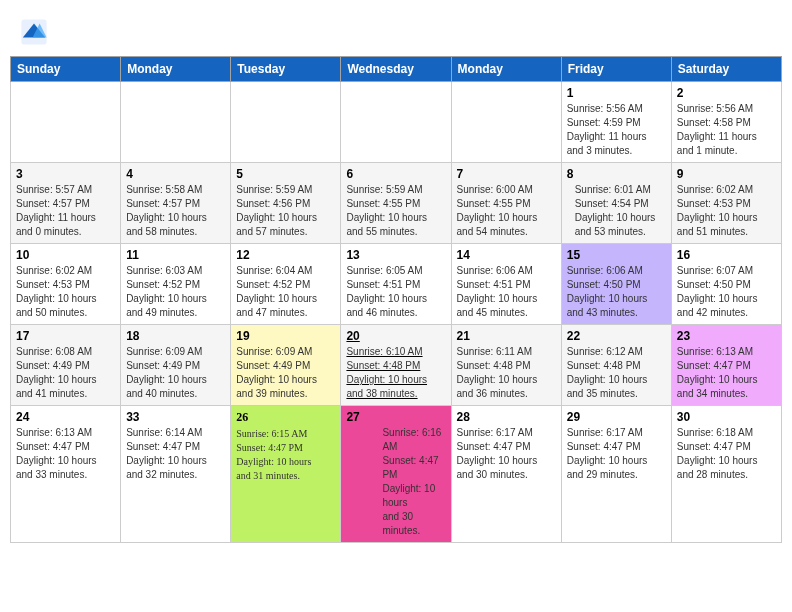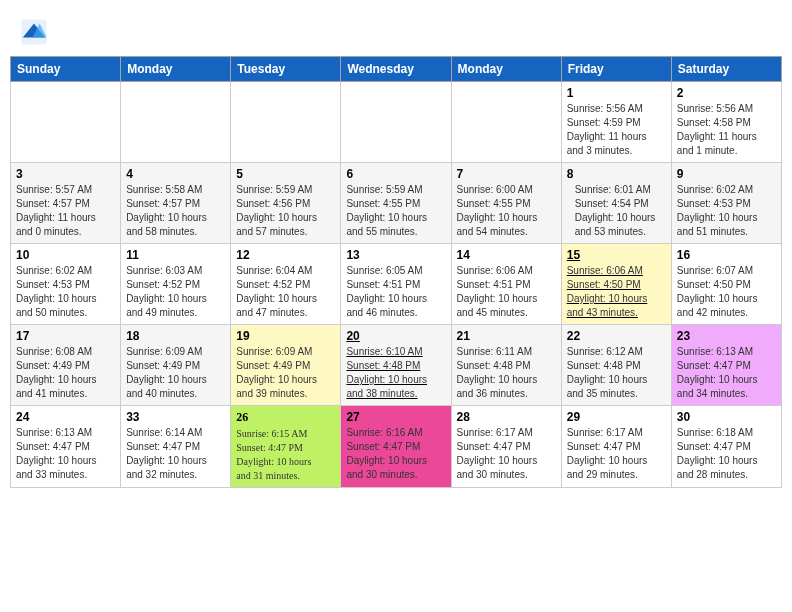--- a/index.html
+++ b/index.html
@@ -223,21 +223,21 @@
 Daylight: 10 hours
 and 46 minutes.</div>
         </td>
         <td style="background: rgb(255, 255, 255);">
           <span class="day-num">14</span>
           <div class="day-info" style="white-space: pre-line;">Sunrise: 6:06 AM
 Sunset: 4:51 PM
 Daylight: 10 hours
 and 45 minutes.</div>
         </td>
-        <td style="background: #fef9c3; text-decoration: underline;">
+        <td style="background: #c4b5fd;">
           <span class="day-num">15</span>
           <div class="day-info" style="white-space: pre-line;">Sunrise: 6:06 AM
 Sunset: 4:50 PM
 Daylight: 10 hours
 and 43 minutes.</div>
         </td>
         <td style="background: rgb(255, 255, 255);">
           <span class="day-num">16</span>
           <div class="day-info" style="white-space: pre-line;">Sunrise: 6:07 AM
 Sunset: 4:50 PM
@@ -313,21 +313,21 @@
         </td>
         <td style="background: #bef264; font-family: Liberation Serif, serif;">
           <span class="day-num">26</span>
           <div class="day-info" style="white-space: pre-line;">Sunrise: 6:15 AM
 Sunset: 4:47 PM
 Daylight: 10 hours
 and 31 minutes.</div>
         </td>
         <td style="background: #ec4899;">
           <span class="day-num">27</span>
-          <div class="day-info" style="white-space: pre-line;">Sunrise: 6:16 AM
+          <div class="day-info" style="white-space: pre-line; margin-left: 36px;">Sunrise: 6:16 AM
 Sunset: 4:47 PM
 Daylight: 10 hours
 and 30 minutes.</div>
         </td>
         <td style="background: rgb(255, 255, 255);">
           <span class="day-num">28</span>
           <div class="day-info" style="white-space: pre-line;">Sunrise: 6:17 AM
 Sunset: 4:47 PM
 Daylight: 10 hours
 and 30 minutes.</div>

